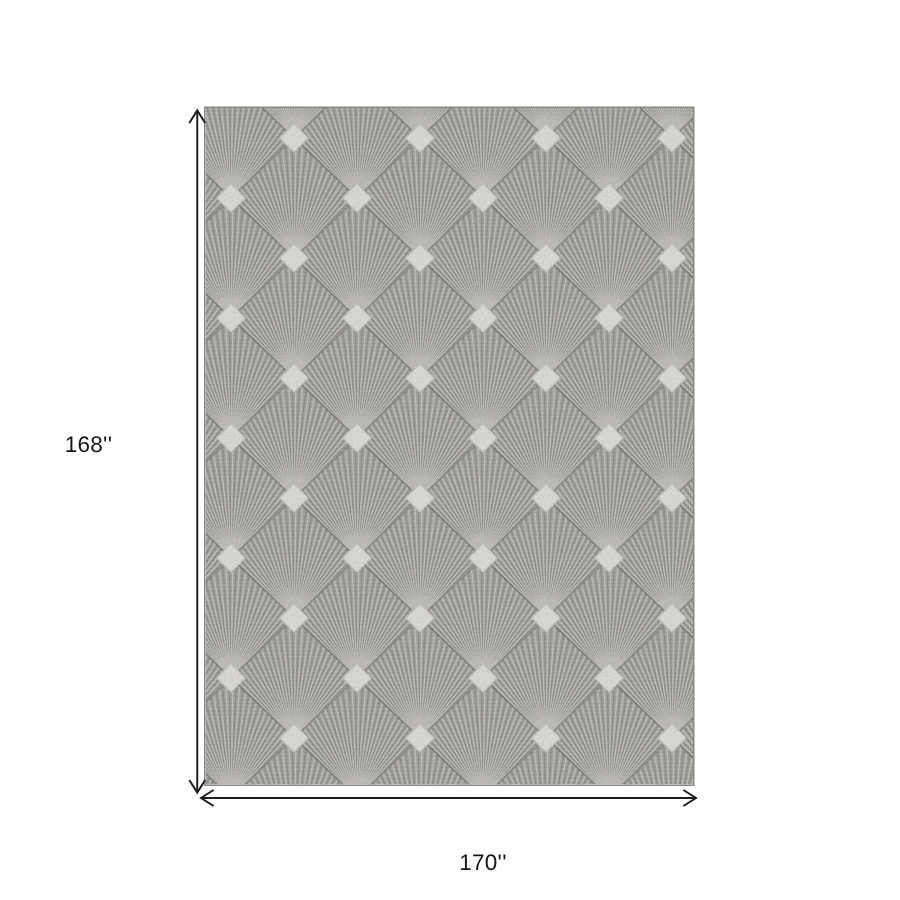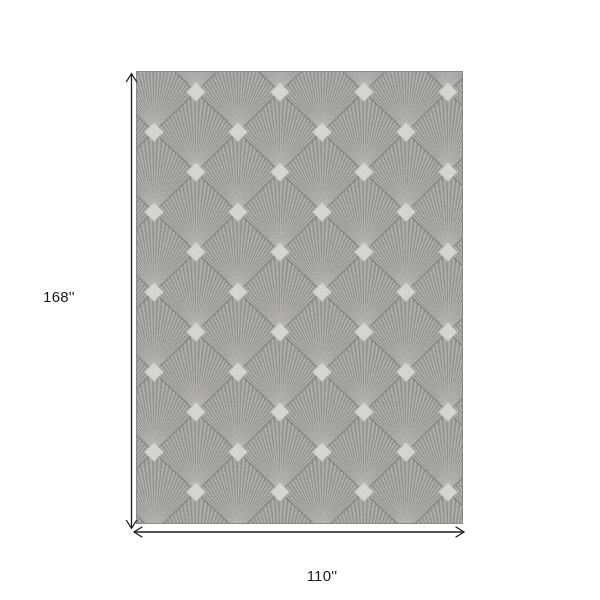--- a/index.html
+++ b/index.html
@@ -69,14 +69,14 @@
       <path d="M126.2 520L131.5 528.4L136.8 520" stroke="#1d1d1d"></path>
     </g>
     <g>
       <path d="M134 532H464" stroke="#1d1d1d"></path>
       <path d="M142.4 526.7L134 532L142.4 537.3" stroke="#1d1d1d"></path>
       <path d="M455.6 526.7L464 532L455.6 537.3" stroke="#1d1d1d"></path>
     </g>
   </svg>
 
   <div id="height-label" class="dim-label">168''</div>
-  <div id="width-label" class="dim-label">110''</div>
+  <div id="width-label" class="dim-label">170''</div>
 </div>
 
 </body></html>

